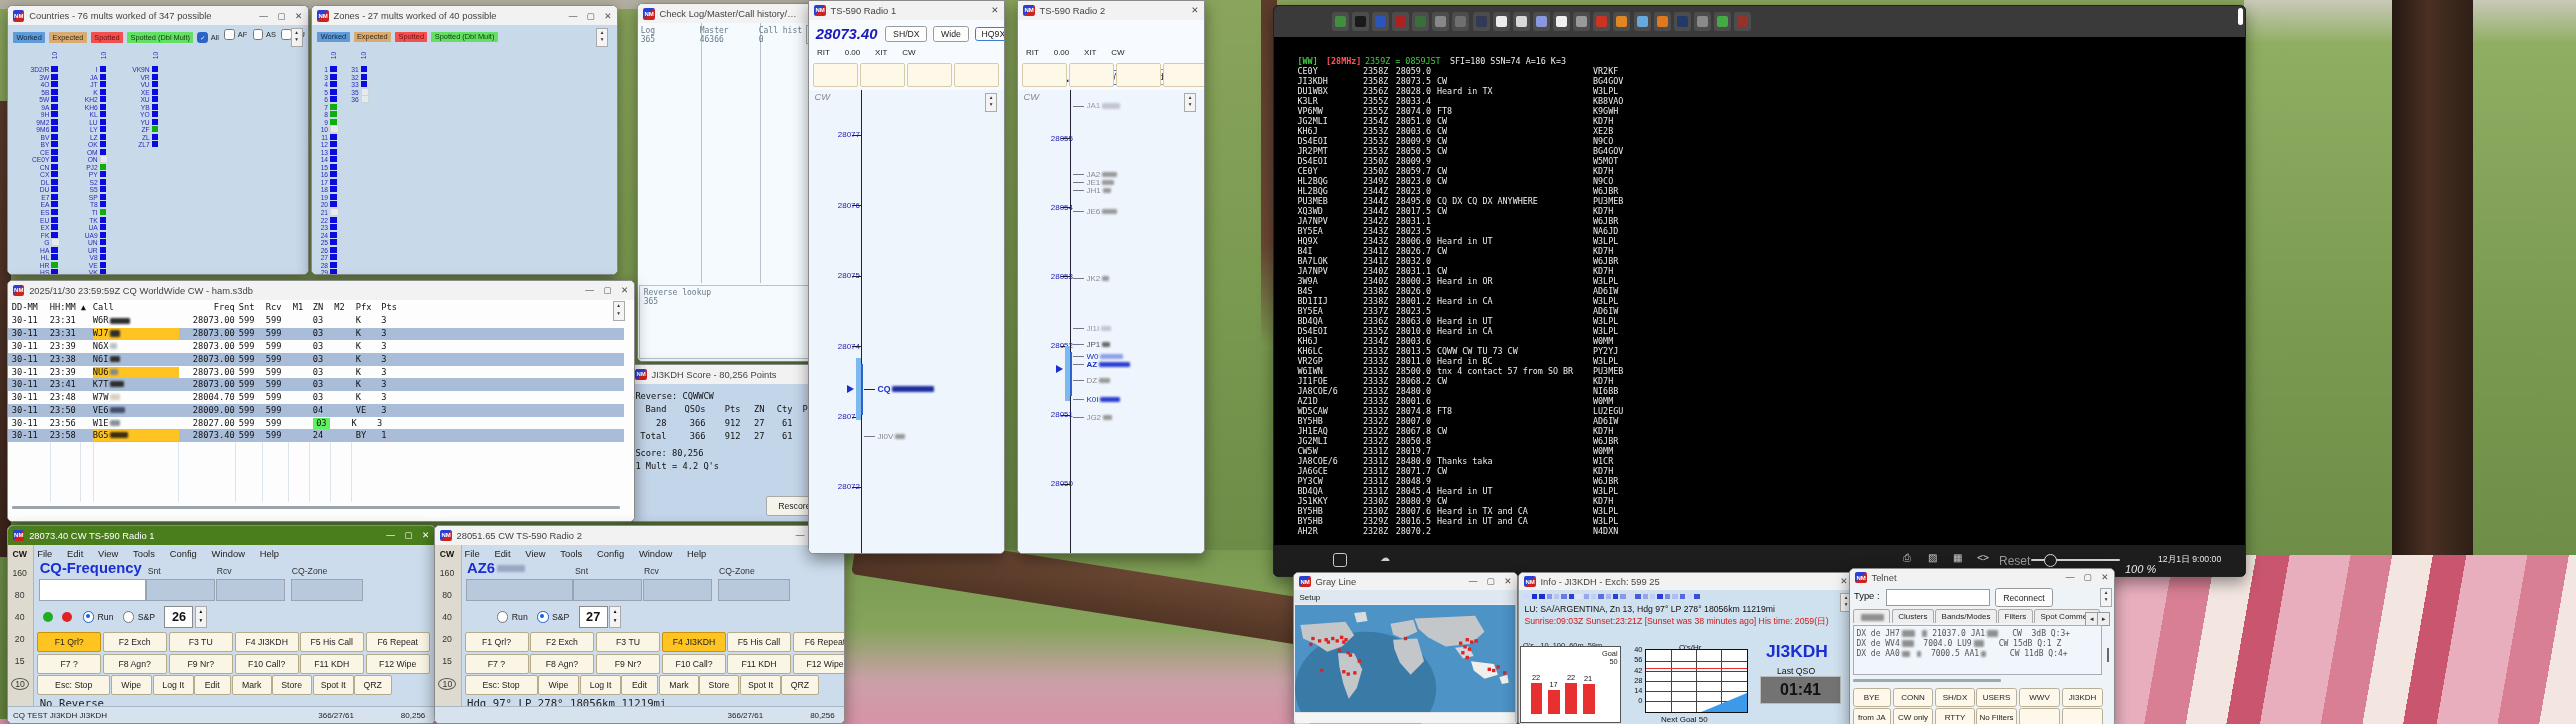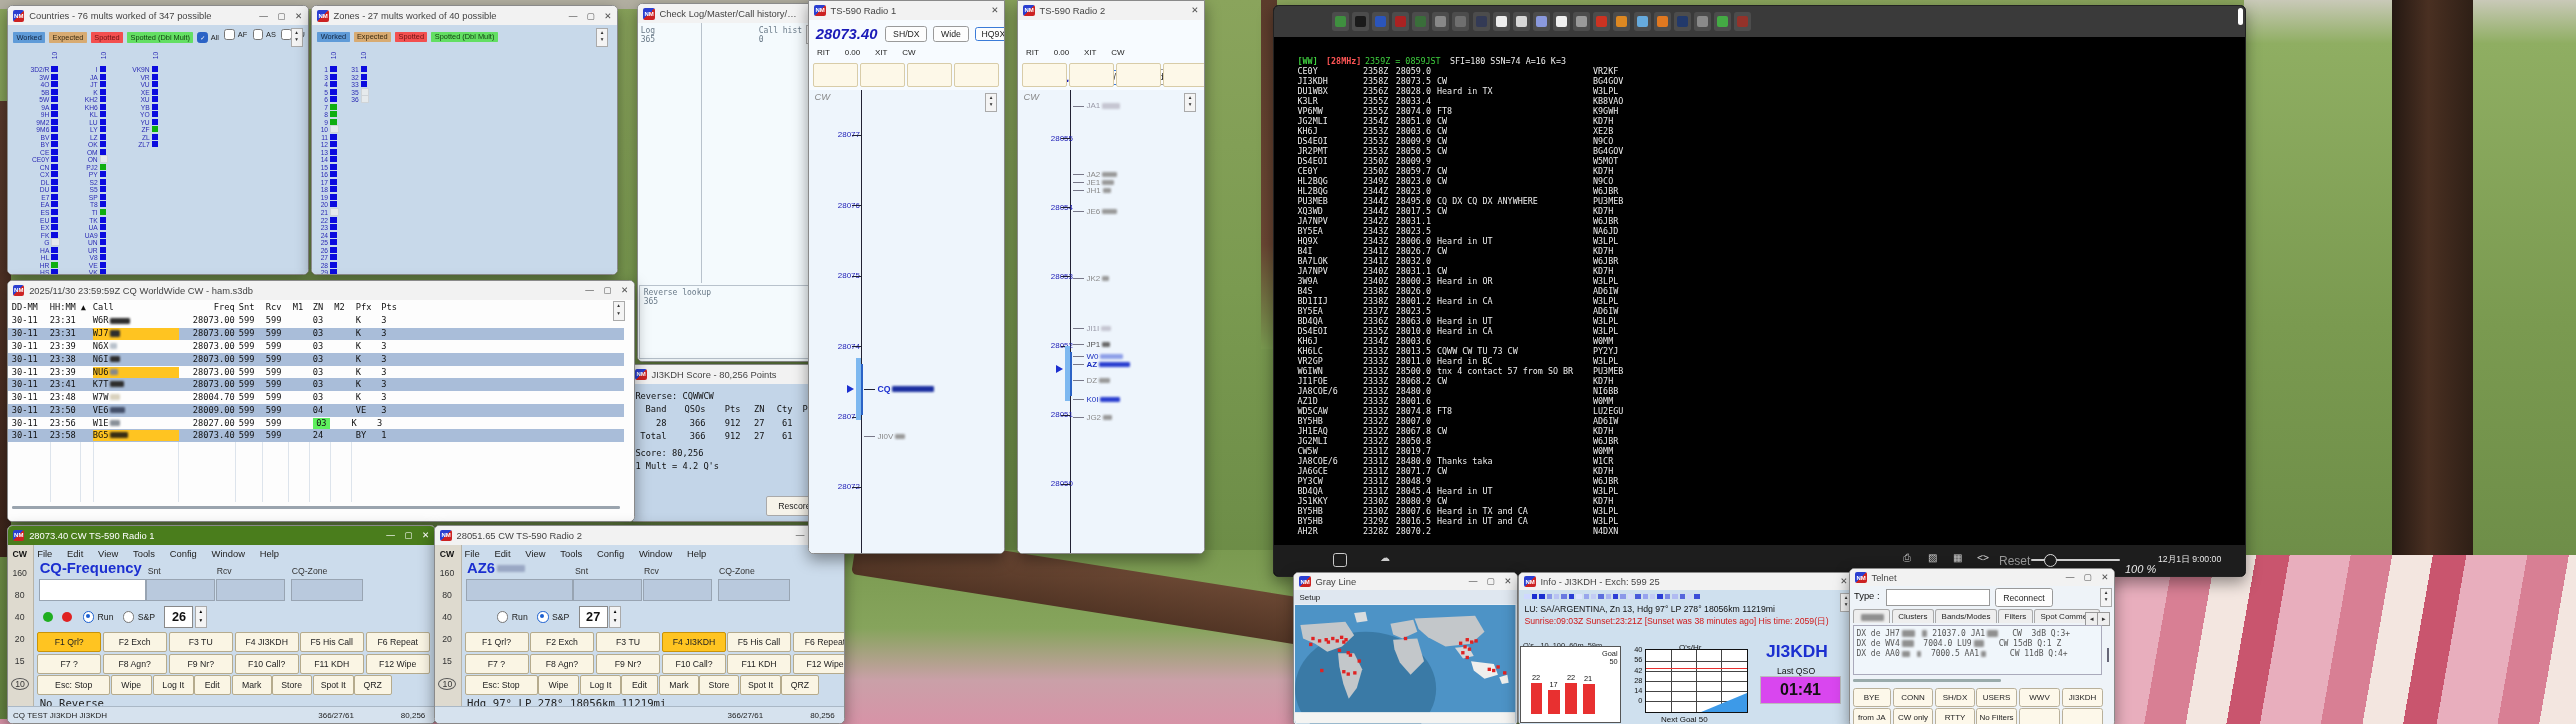--- a/index.html
+++ b/index.html
@@ -530,20 +530,24 @@
     <span class="nmicon">NM</span>
     <span class="tt">Check Log/Master/Call history/Reverse lo...</span>
     <span class="wbtns">
         <span class="wb">✕</span>
       </span>
   </div>
   <div class="body" id="check-body" style="background:#f4fafd;">
       <div style="position:absolute;left:0px;top:0;width:58px;height:254px;border-right:0.7px solid #b8c2cc;padding:2.7px 2.7px;">
         <span class="mono" style="display:block;font-size:8px;color:#6a7a88;">Log</span>
         <span class="mono" style="display:block;font-size:8px;color:#6a7a88;">365</span>
+      </div>
+      <div style="position:absolute;left:59px;top:0;width:58px;height:254px;border-right:0.7px solid #b8c2cc;padding:2.7px 2.7px;">
+        <span class="mono" style="display:block;font-size:8px;color:#6a7a88;">Master</span>
+        <span class="mono" style="display:block;font-size:8px;color:#6a7a88;">46366</span>
       </div>
       <div style="position:absolute;left:118px;top:0;width:58px;height:254px;border-right:0.7px solid #b8c2cc;padding:2.7px 2.7px;">
         <span class="mono" style="display:block;font-size:8px;color:#6a7a88;">Call hist</span>
         <span class="mono" style="display:block;font-size:8px;color:#6a7a88;">0</span>
       </div>
       <div class="spinner" style="left: 168px; top: 1.3px; height: 17.4px; position: absolute;">▲<br>▼</div>
       <div style="position:absolute;left:1.3px;right:1.3px;top:262px;bottom:2.7px;border:0.7px solid #b8c2cc;background:#f4fafd;padding:2px 3.4px;">
         <span class="mono" style="display:block;font-size:8px;color:#6a7a88;">Reverse lookup</span>
         <span class="mono" style="display:block;font-size:8px;color:#6a7a88;">365</span>
       </div>
@@ -1366,21 +1370,21 @@
       </div>
       <span style="position:absolute;left:110px;top:55px;width:13.4px;text-align:right;font-size:7.4px;color:#111;">40</span>
       <span style="position:absolute;left:110px;top:65px;width:13.4px;text-align:right;font-size:7.4px;color:#111;">56</span>
       <span style="position:absolute;left:110px;top:76px;width:13.4px;text-align:right;font-size:7.4px;color:#111;">42</span>
       <span style="position:absolute;left:110px;top:86px;width:13.4px;text-align:right;font-size:7.4px;color:#111;">28</span>
       <span style="position:absolute;left:110px;top:96px;width:13.4px;text-align:right;font-size:7.4px;color:#111;">14</span>
       <span style="position:absolute;left:110px;top:106px;width:13.4px;text-align:right;font-size:7.4px;color:#111;">0</span>
       <div style="position:absolute;left:142px;top:122px;"><span style="font-size:8px;color:#111;">Next Goal 50</span></div>
       <div style="position:absolute;left:247px;top:51px;"><span style="font-size:17.4px;font-weight:bold;color:#1b2fd0;">JI3KDH</span></div>
       <div style="position:absolute;left:258px;top:74px;"><span style="font-size:8.7px;color:#111;">Last QSO</span></div>
-      <div style="position:absolute;left:241px;top:86px;width:79px;height:25.5px;background:#d946ef;border:0.7px solid #bbb;display:flex;align-items:center;justify-content:center;">
+      <div style="position:absolute;left:241px;top:86px;width:79px;height:25.5px;background:#737373;border:0.7px solid #bbb;display:flex;align-items:center;justify-content:center;">
         <span style="font-size:16px;font-weight:bold;color:#111;">01:41</span>
       </div>
       <div class="spinner" style="left: 321px; top: 2.7px; height: 17.4px; position: absolute;">▲<br>▼</div>
     </div>
 </div>
 
 <div class="win" id="win-telnet" style="left:1849px;top:568px;width:264px;height:157px;">
   <div class="titlebar" style="height:17.4px;">
     <span class="nmicon">NM</span>
     <span class="tt">Telnet</span>

